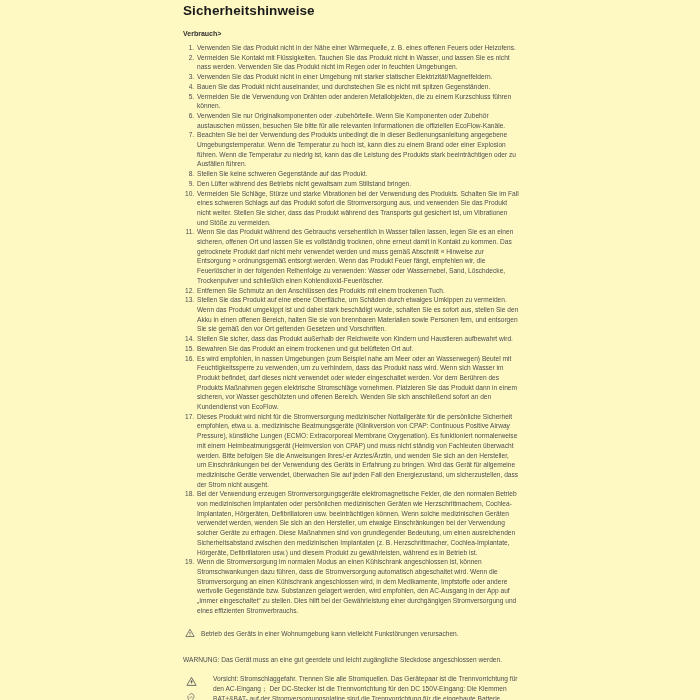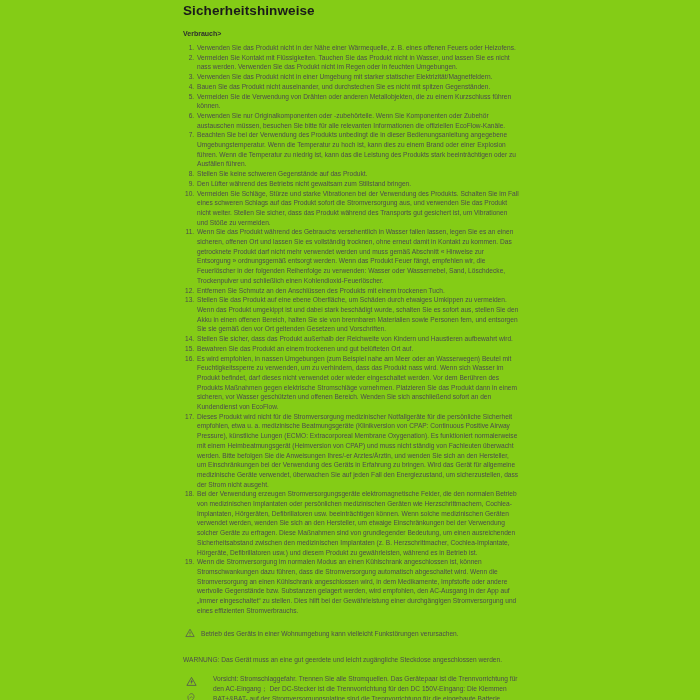--- a/index.html
+++ b/index.html
@@ -4,21 +4,21 @@
 <style>
   html, body {
     margin: 0;
     padding: 0;
     background: #ffffff;
   }
   .page {
     position: relative;
     width: 700px;
     height: 700px;
-    background: #84cc16;
+    background: #fef9c3;
     overflow: hidden;
     font-family: "Liberation Sans", "DejaVu Sans", sans-serif;
     color: #4d4d4d;
   }
   .content {
     position: absolute;
     left: 183px;
     top: 3px;
     width: 336px;
   }

